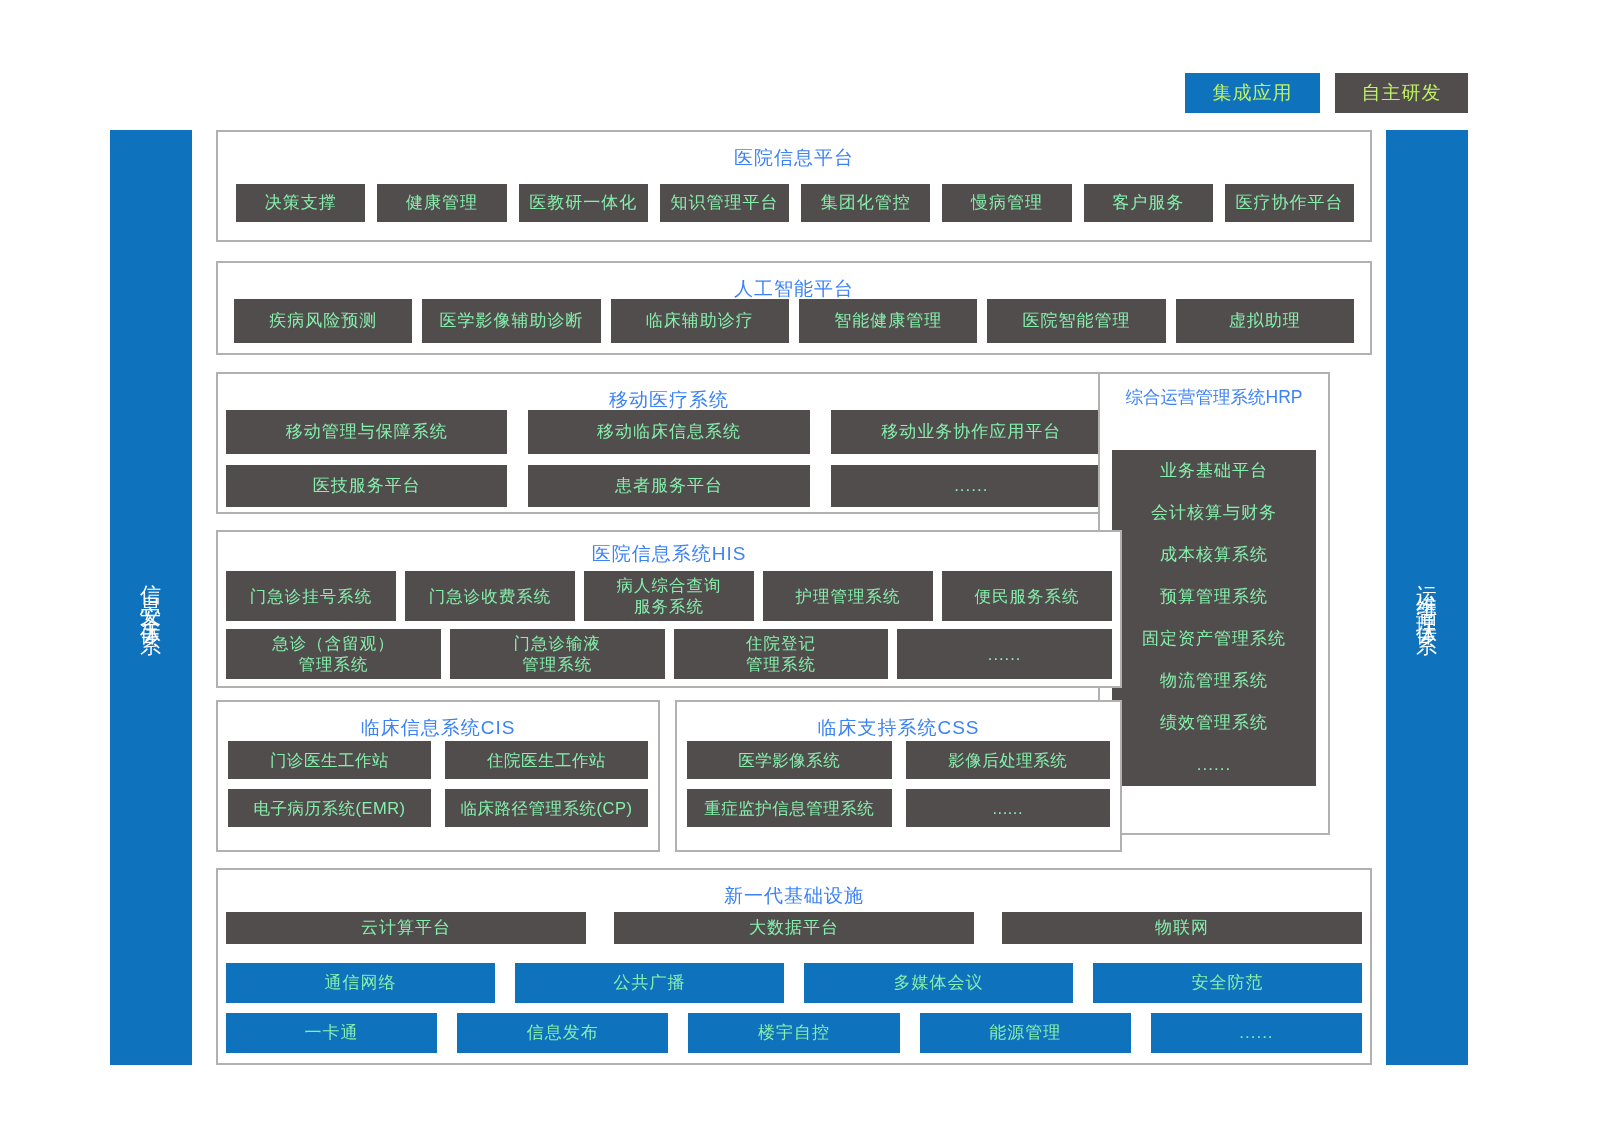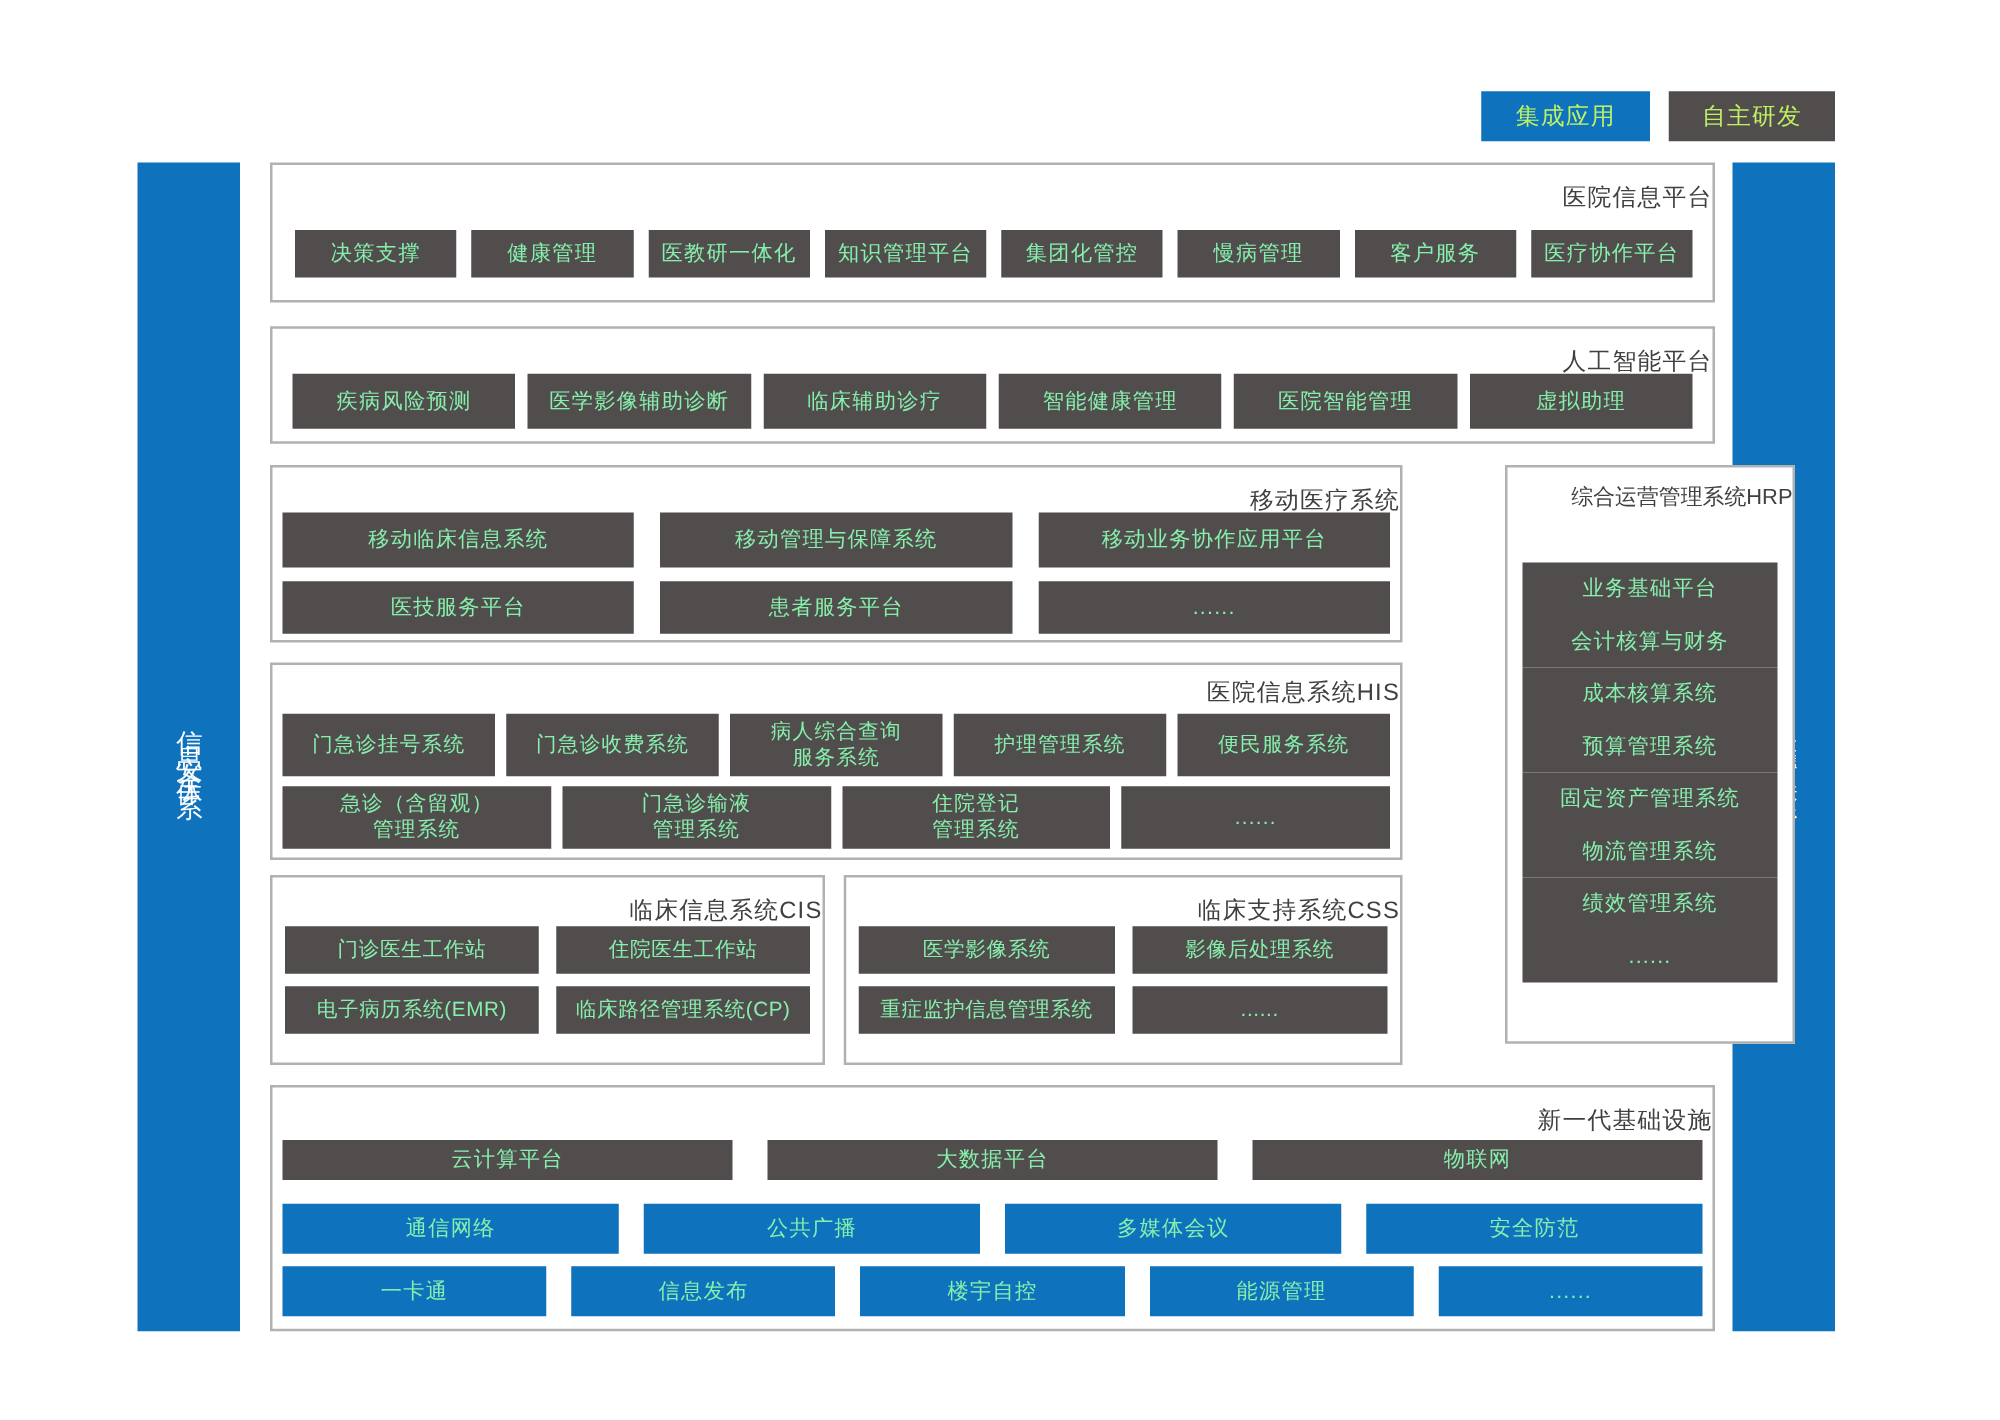--- a/index.html
+++ b/index.html
@@ -33,22 +33,22 @@
   }
   .vbar.left{left:110px;}
   .vbar.right{left:1386px;}
 
   
   .panel{
     position:absolute;background:#ffffff;
     border:2px solid #b3b0b0;box-sizing:border-box;
   }
   .ptitle{
-    padding-top:13px;text-align:right;
-    font-size:19px;color:#404040;letter-spacing:1px;
+    padding-top:13px;text-align:center;
+    font-size:19px;color:#3b82f6;letter-spacing:1px;
   }
   .row{position:absolute;display:flex;}
   .btn{
     flex:1;display:flex;align-items:center;justify-content:center;
     background:#514d4d;color:#86efac;font-size:17px;
     text-align:center;white-space:pre-line;line-height:1.25;
     letter-spacing:1px;
   }
   .btn.blue{background:#0e72bd;}
 
@@ -56,21 +56,21 @@
   #panel-hip{left:216px;top:130px;width:1156px;height:112px;}
   #panel-hip .row{left:18px;right:16px;top:52px;height:38px;gap:12px;}
 
   #panel-ai{left:216px;top:261px;width:1156px;height:94px;}
   #panel-ai .row{left:16px;right:16px;top:36px;height:44px;gap:10px;}
 
   #panel-mobile{left:216px;top:372px;width:906px;height:142px;}
   #panel-mobile .row.r1{left:8px;right:8px;top:36px;height:44px;gap:21px;}
   #panel-mobile .row.r2{left:8px;right:8px;top:91px;height:42px;gap:21px;}
 
-  #panel-hrp{left:1204px;top:372px;width:232px;height:463px;}
+  #panel-hrp{left:1098px;top:372px;width:232px;height:463px;}
   #panel-hrp .ptitle{font-size:17.5px;padding-top:11px;letter-spacing:0;}
   .hrp-col{
     position:absolute;left:12px;right:12px;top:40px;bottom:11px;
     display:flex;flex-direction:column;justify-content:center;
   }
   .hrp-col .btn{flex:0 0 42px;}
 
   #panel-his{left:216px;top:530px;width:906px;height:158px;}
   #panel-his .ptitle{padding-top:9px;}
   #panel-his .row.r1{left:8px;right:8px;top:39px;height:50px;gap:9px;}
@@ -127,22 +127,22 @@
       <div class="btn">临床辅助诊疗</div>
       <div class="btn">智能健康管理</div>
       <div class="btn">医院智能管理</div>
       <div class="btn">虚拟助理</div>
     </div>
   </div>
 
   <div class="panel" id="panel-mobile">
     <div class="ptitle">移动医疗系统</div>
     <div class="row r1">
+      <div class="btn">移动管理与保障系统</div>
       <div class="btn">移动临床信息系统</div>
-      <div class="btn">移动管理与保障系统</div>
       <div class="btn">移动业务协作应用平台</div>
     </div>
     <div class="row r2">
       <div class="btn">医技服务平台</div>
       <div class="btn">患者服务平台</div>
       <div class="btn">......</div>
     </div>
   </div>
 
   <div class="panel" id="panel-hrp">

